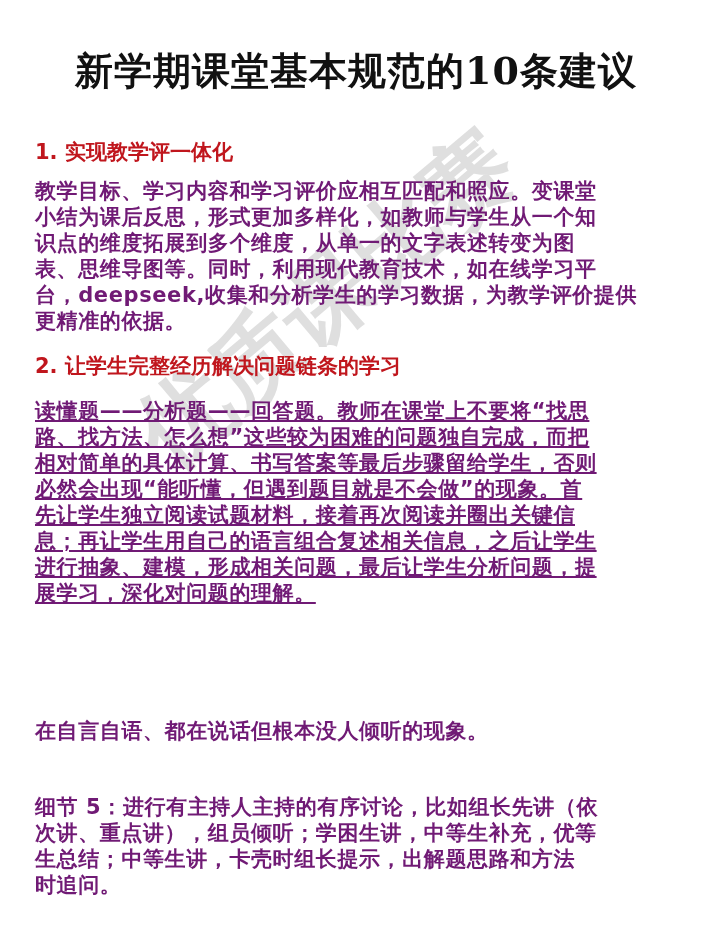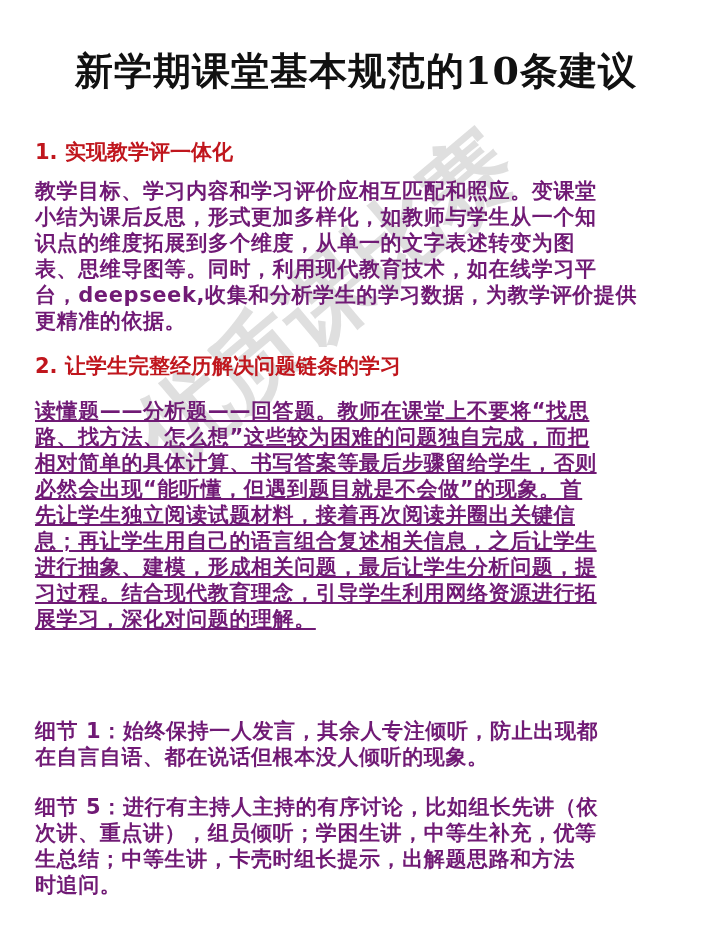--- a/index.html
+++ b/index.html
@@ -60,26 +60,24 @@
 
   <div class="heading" style="top:352px;">2. 让学生完整经历解决问题链条的学习</div>
   <div class="para" style="top:398px;text-decoration:underline;">
     <span class="line">读懂题——分析题——回答题。教师在课堂上不要将“找思</span>
     <span class="line">路、找方法、怎么想”这些较为困难的问题独自完成，而把</span>
     <span class="line">相对简单的具体计算、书写答案等最后步骤留给学生，否则</span>
     <span class="line">必然会出现“能听懂，但遇到题目就是不会做”的现象。首</span>
     <span class="line">先让学生独立阅读试题材料，接着再次阅读并圈出关键信</span>
     <span class="line">息；再让学生用自己的语言组合复述相关信息，之后让学生</span>
     <span class="line">进行抽象、建模，形成相关问题，最后让学生分析问题，提</span>
-    <span class="line">习过程。结合现代教育理念，引导学生利用网络资源进行拓</span>
     <span class="line">展学习，深化对问题的理解。</span>
   </div>
 
   <div class="para" style="top:718px;">
-    <span class="line">细节 1：始终保持一人发言，其余人专注倾听，防止出现都</span>
     <span class="line">在自言自语、都在说话但根本没人倾听的现象。</span>
   </div>
   <div class="para" style="top:794px;">
     <span class="line">细节 5：进行有主持人主持的有序讨论，比如组长先讲（依</span>
     <span class="line">次讲、重点讲），组员倾听；学困生讲，中等生补充，优等</span>
     <span class="line">生总结；中等生讲，卡壳时组长提示，出解题思路和方法</span>
     <span class="line">时追问。</span>
   </div>
 
 </div>

